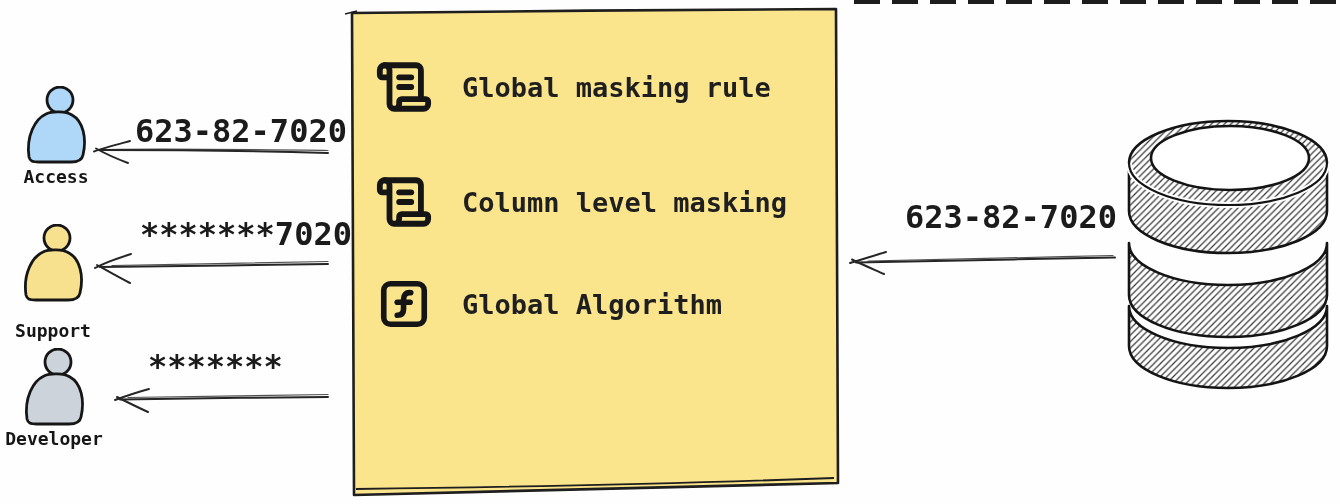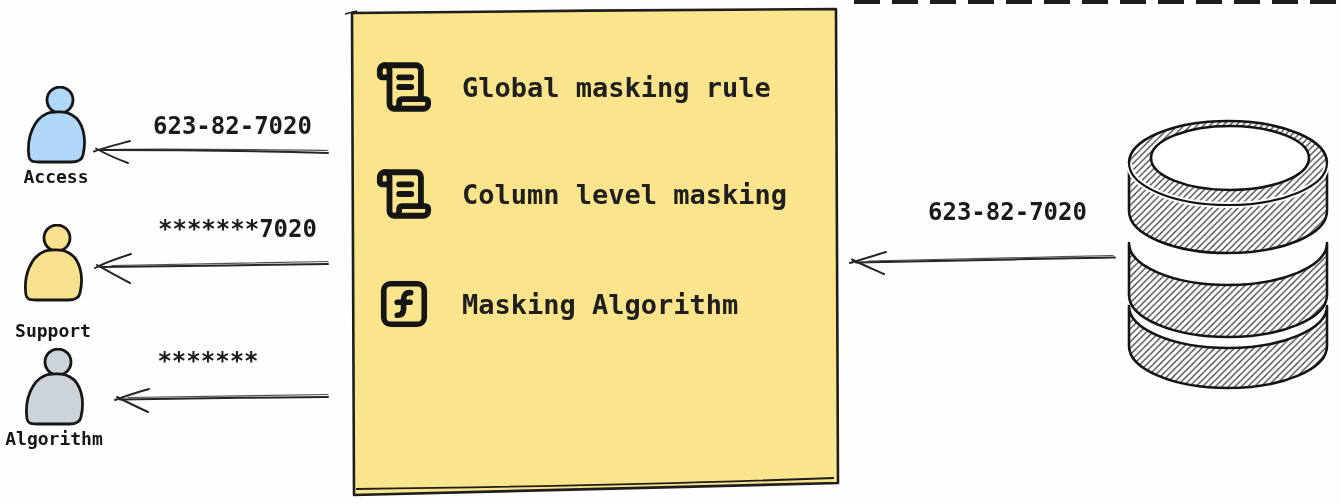--- a/index.html
+++ b/index.html
@@ -3,21 +3,21 @@
 <meta charset="utf-8">
 <style>
   html,body{margin:0;padding:0;background:#fff;}
   .canvas{
     position:relative;width:1340px;height:504px;background:#fefefe;
     font-family:"DejaVu Sans Mono", monospace;color:#1d1d1d;overflow:hidden;
   }
   .sketch{position:absolute;left:0;top:0;width:1340px;height:504px;pointer-events:none;}
   .person{position:absolute;width:100px;display:flex;flex-direction:column;align-items:center;}
   .person-label{font-size:18px;font-weight:600;margin-top:2px;letter-spacing:0;color:#161616;white-space:nowrap;}
-  .masked-value{position:absolute;font-size:24px;font-weight:600;text-align:center;color:#1b1b1b;white-space:nowrap;}
+  .masked-value{position:absolute;font-size:32px;font-weight:600;text-align:center;color:#1b1b1b;white-space:nowrap;}
   .box-items{position:absolute;left:372px;top:0;width:460px;height:395px;}
   .box-row{position:absolute;left:0;display:flex;align-items:center;gap:26px;height:64px;}
   .box-icon{width:64px;height:64px;display:flex;align-items:center;justify-content:center;flex:0 0 64px;}
   .box-label{font-size:27px;font-weight:600;color:#1f1f1f;white-space:nowrap;}
   .db{position:absolute;left:1122px;top:116px;}
 </style>
 </head>
 <body>
 
 <div class="canvas">
@@ -77,59 +77,59 @@
     </svg>
     <div class="person-label">Support</div>
   </div>
   <div class="masked-value" style="left:140px;top:215px;width:195px;">*******7020</div>
 
   <div class="person" style="left:4px;top:348px;">
     <svg viewBox="0 0 66 78" width="66" height="78" fill="none" stroke="#161616" stroke-width="2.8" stroke-linejoin="round">
       <circle cx="37" cy="14" r="13" fill="#CDD3DA"></circle>
       <path d="M6,71 C3,50 12,33 23,28 C29,25 43,25 49,29 C60,35 64,52 60,69 C59,74.5 55,76 48,76 L16,76 C9,76 7,75 6,71 Z" fill="#CDD3DA"></path>
     </svg>
-    <div class="person-label">Algorithm</div>
+    <div class="person-label">Developer</div>
   </div>
   <div class="masked-value" style="left:148px;top:347px;width:120px;">*******</div>
 
   <div class="box-items">
 
     <div class="box-row" style="top:55px;">
       <span class="box-icon">
         <svg viewBox="0 0 24 24" width="58" height="58" fill="none" stroke="#151515" stroke-width="2.4" stroke-linecap="round" stroke-linejoin="round">
           <path d="M15 12h-5"></path>
             <path d="M15 8h-5"></path>
             <path d="M19 17V5a2 2 0 0 0-2-2H4"></path>
           <path d="M8 21h12a2 2 0 0 0 2-2v-1a1 1 0 0 0-1-1H11a1 1 0 0 0-1 1v1a2 2 0 1 1-4 0V5a2 2 0 1 0-4 0v2a1 1 0 0 0 1 1h3"></path>
         </svg>
       </span>
       <span class="box-label">Global masking rule</span>
     </div>
 
-    <div class="box-row" style="top:162px;">
+    <div class="box-row" style="top:170px;">
       <span class="box-icon">
         <svg viewBox="0 0 24 24" width="58" height="58" fill="none" stroke="#151515" stroke-width="2.4" stroke-linecap="round" stroke-linejoin="round">
           <path d="M15 12h-5"></path>
             <path d="M15 8h-5"></path>
             <path d="M19 17V5a2 2 0 0 0-2-2H4"></path>
           <path d="M8 21h12a2 2 0 0 0 2-2v-1a1 1 0 0 0-1-1H11a1 1 0 0 0-1 1v1a2 2 0 1 1-4 0V5a2 2 0 1 0-4 0v2a1 1 0 0 0 1 1h3"></path>
         </svg>
       </span>
       <span class="box-label">Column level masking</span>
     </div>
 
     <div class="box-row" style="top:272px;">
       <span class="box-icon">
         <svg viewBox="0 0 24 24" width="54" height="54" fill="none" stroke="#151515" stroke-width="2.5" stroke-linecap="round" stroke-linejoin="round">
           <rect x="3" y="3" width="18" height="18" rx="3"></rect>
           <path d="M9 17c2 0 2.8-1 2.8-2.8V10c0-2 1-3.3 3.2-3"></path>
           <path d="M9 11.2h5.7"></path>
         </svg>
       </span>
-      <span class="box-label">Masking Algorithm</span>
+      <span class="box-label">Global Algorithm</span>
     </div>
 
   </div>
 
   <div class="masked-value" style="left:905px;top:198px;width:205px;">623-82-7020</div>
 
   <svg class="db" viewBox="0 0 212 280" width="212" height="280">
     <defs>
       <pattern id="hatch" patternUnits="userSpaceOnUse" width="6.5" height="6.5">
         <path d="M-1.5,1.5 L1.5,-1.5 M0,6.5 L6.5,0 M5,8 L8,5" stroke="#3a3a3a" stroke-width="1.25" fill="none"></path>

